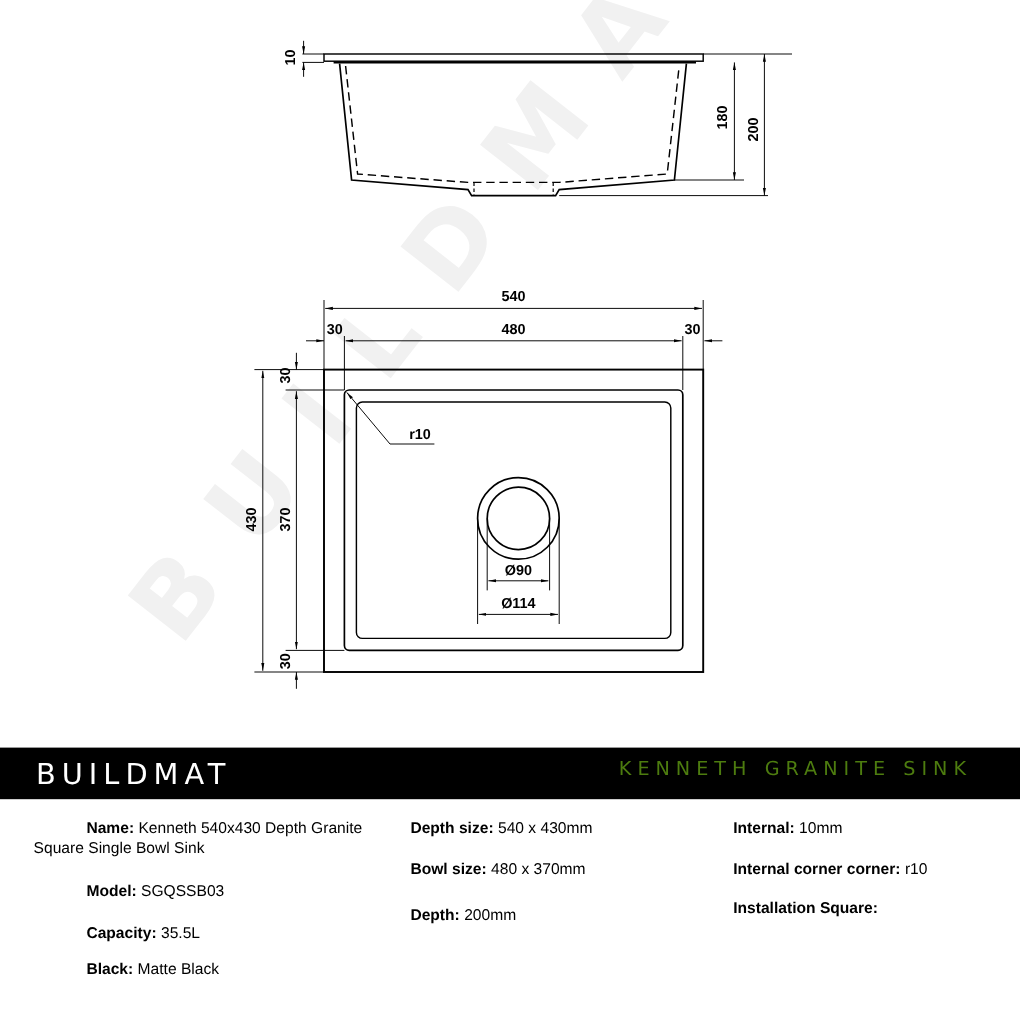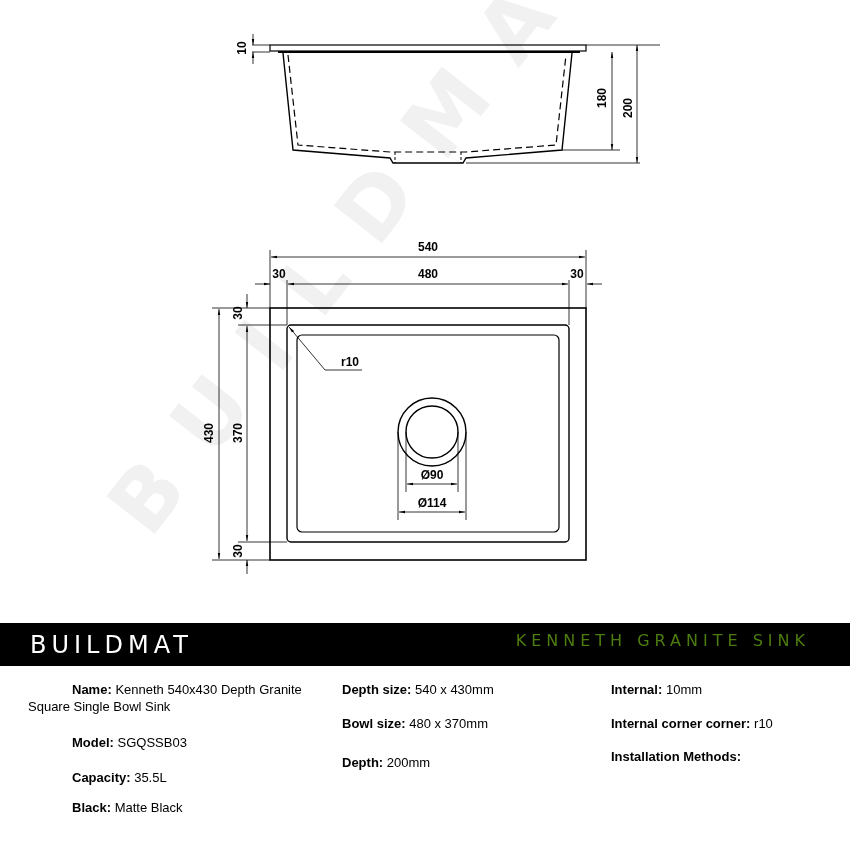--- a/index.html
+++ b/index.html
@@ -142,15 +142,15 @@
 </div>
 
 <div class="specs col3">
   <div class="spec" style="top:0">
     <b>Internal:</b> <span>10mm</span>
   </div>
   <div class="spec" style="top:34px">
     <b>Internal corner corner:</b> <span>r10</span>
   </div>
   <div class="spec" style="top:67px">
-    <b>Installation Methods:</b><br>
+    <b>Installation Square:</b><br>
   </div>
 </div>
 
 </body></html>

